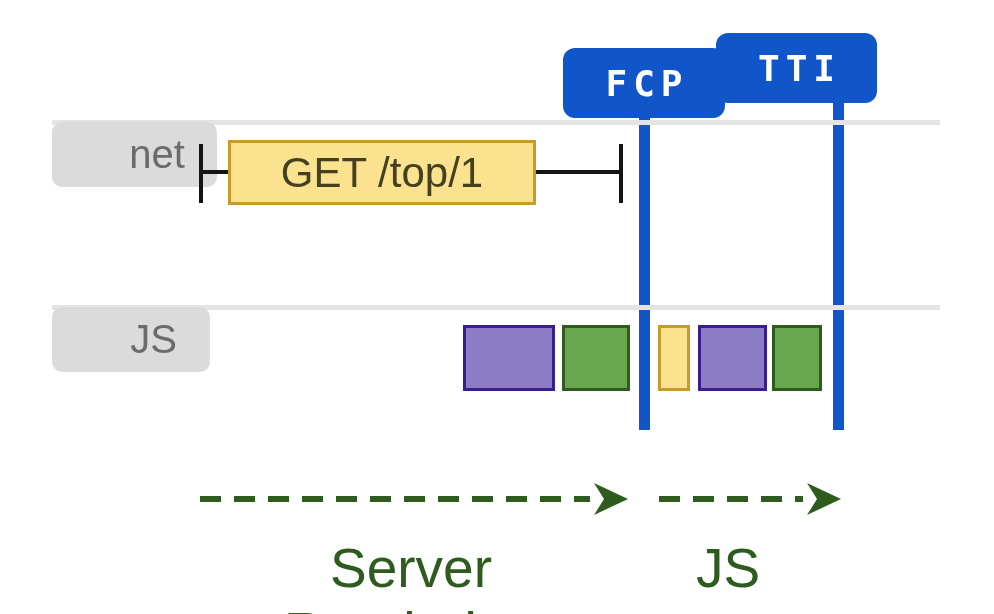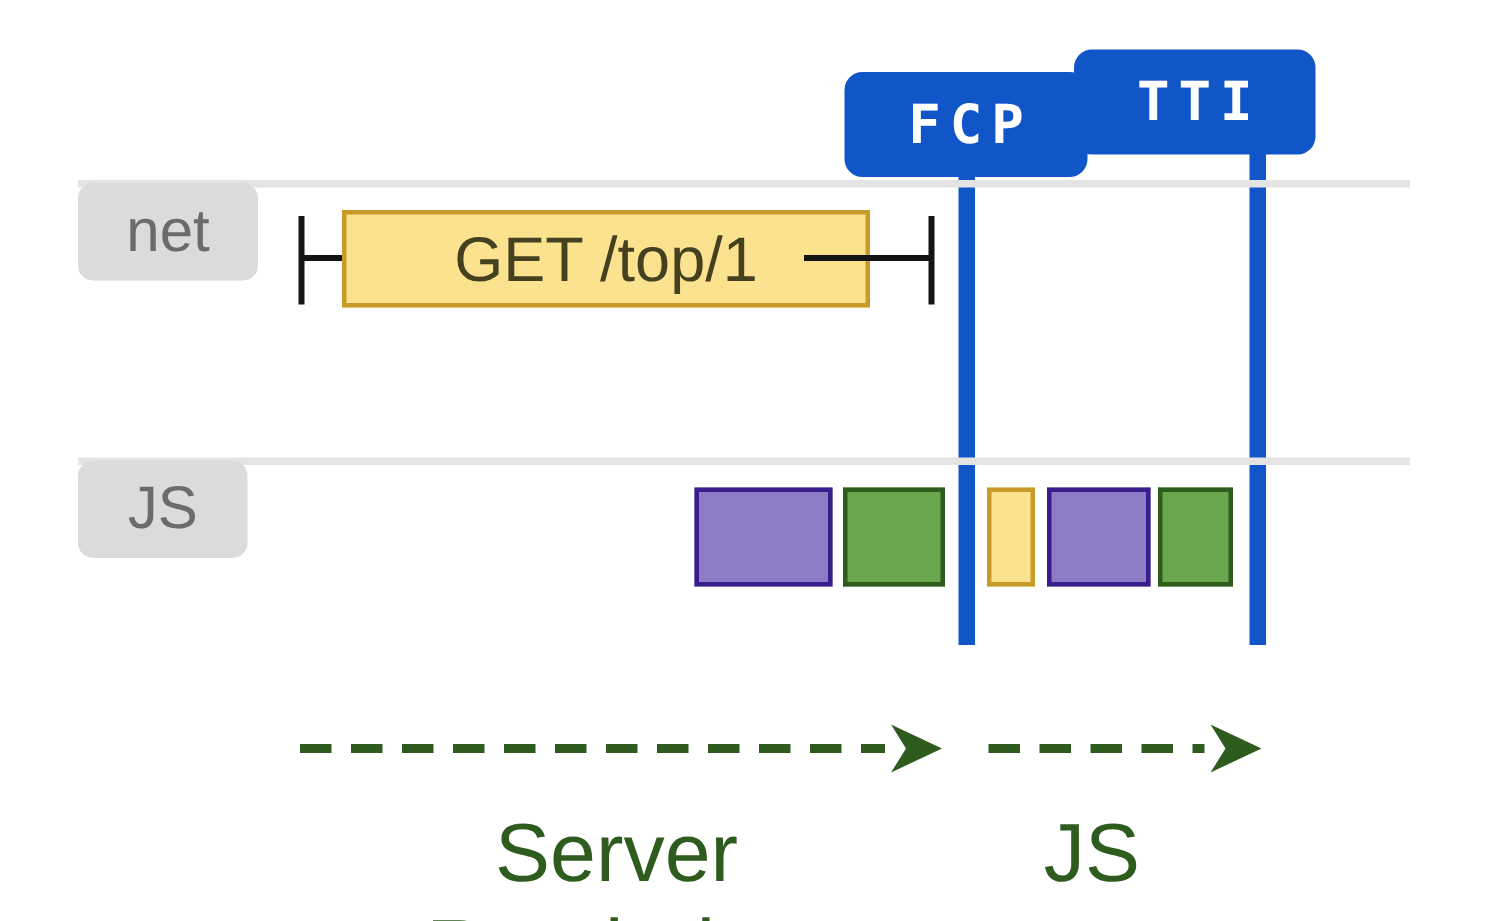--- a/index.html
+++ b/index.html
@@ -19,33 +19,33 @@
   .vline{position:absolute;top:101px;width:11px;height:329px;background:#1156C8;z-index:1;}
   .vline.fcp{left:639px;}
   .vline.tti{left:833px;}
   
   .track{position:absolute;left:52px;width:888px;height:5px;background:#E4E4E4;z-index:2;}
   .track.net{top:120px;}
   .track.js{top:305px;}
   .tab{
     position:absolute;left:52px;height:65px;background:#DBDBDB;border-radius:10px;
     color:#6B6B6B;display:flex;align-items:center;justify-content:center;
-    font-size:40px;z-index:2;
+    font-size:40px;z-index:2;padding-left:45px;
   }
   .tab.net{top:122px;width:120px;}
   .tab.js{top:307px;width:113px;}
   
   .tick{position:absolute;top:144px;width:4px;height:59px;background:#141414;z-index:3;}
   .tick.start{left:199px;}
   .tick.end{left:619px;}
   .connector{position:absolute;top:170px;height:4px;background:#141414;z-index:3;}
   .connector.start{left:201px;width:28px;}
   .connector.end{left:536px;width:85px;}
   .request-box{
-    position:absolute;left:228px;top:140px;width:352px;height:65px;box-sizing:border-box;
+    position:absolute;left:228px;top:140px;width:308px;height:65px;box-sizing:border-box;
     background:#FBE28F;border:3px solid #C89B28;z-index:3;
     display:flex;align-items:center;justify-content:center;
     font-size:42px;color:#45401F;
   }
   
   .block{position:absolute;top:325px;height:66px;box-sizing:border-box;border:3px solid;z-index:3;}
   .block.purple{background:#8C7BC5;border-color:#3A1D8C;}
   .block.green{background:#69A74E;border-color:#2F5B1D;}
   .block.yellow{background:#FBE28F;border-color:#C89B28;}
   .block.b0{left:463px;width:92px;}

